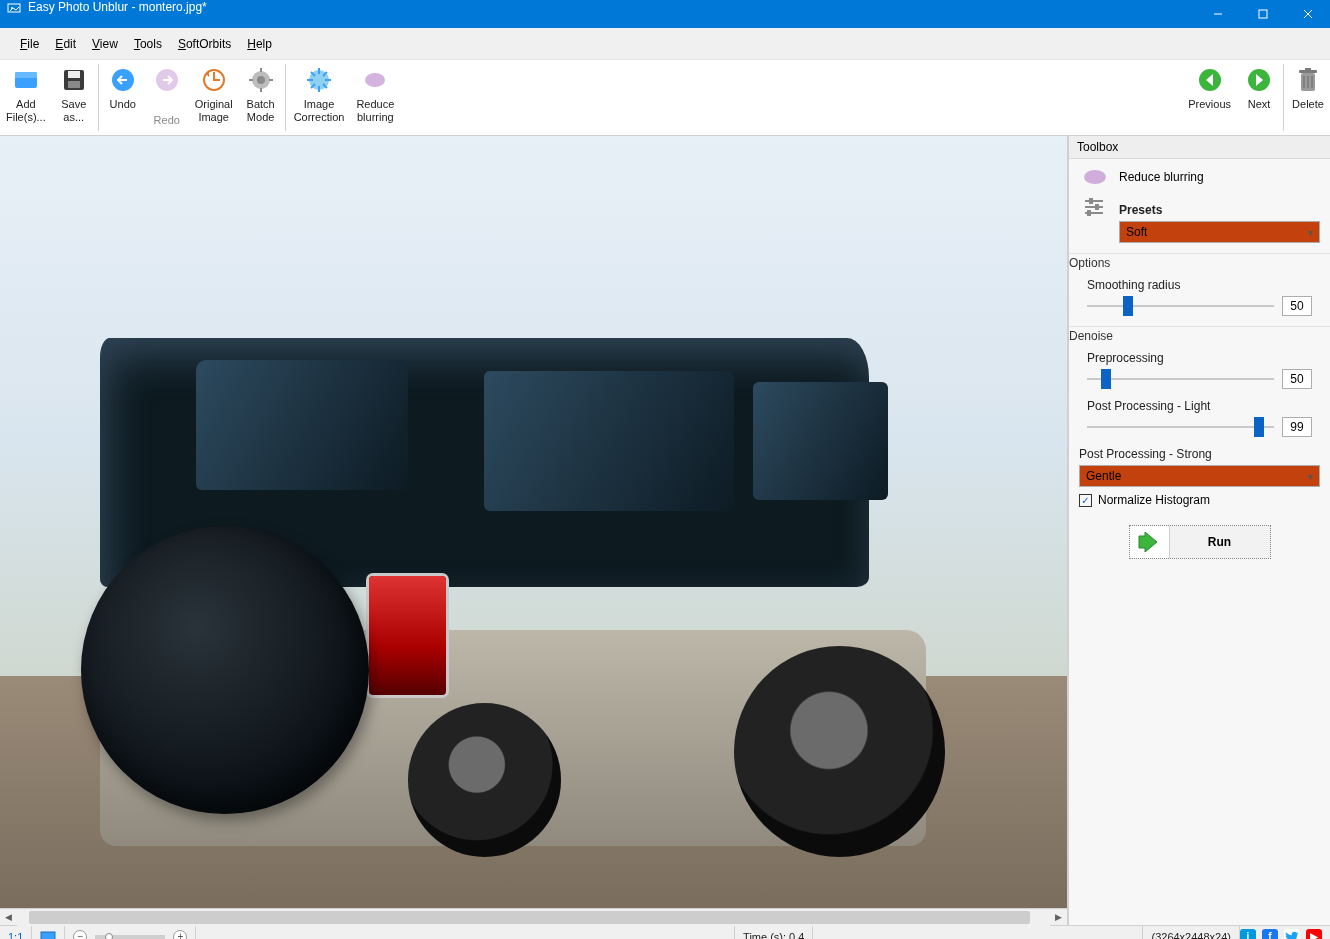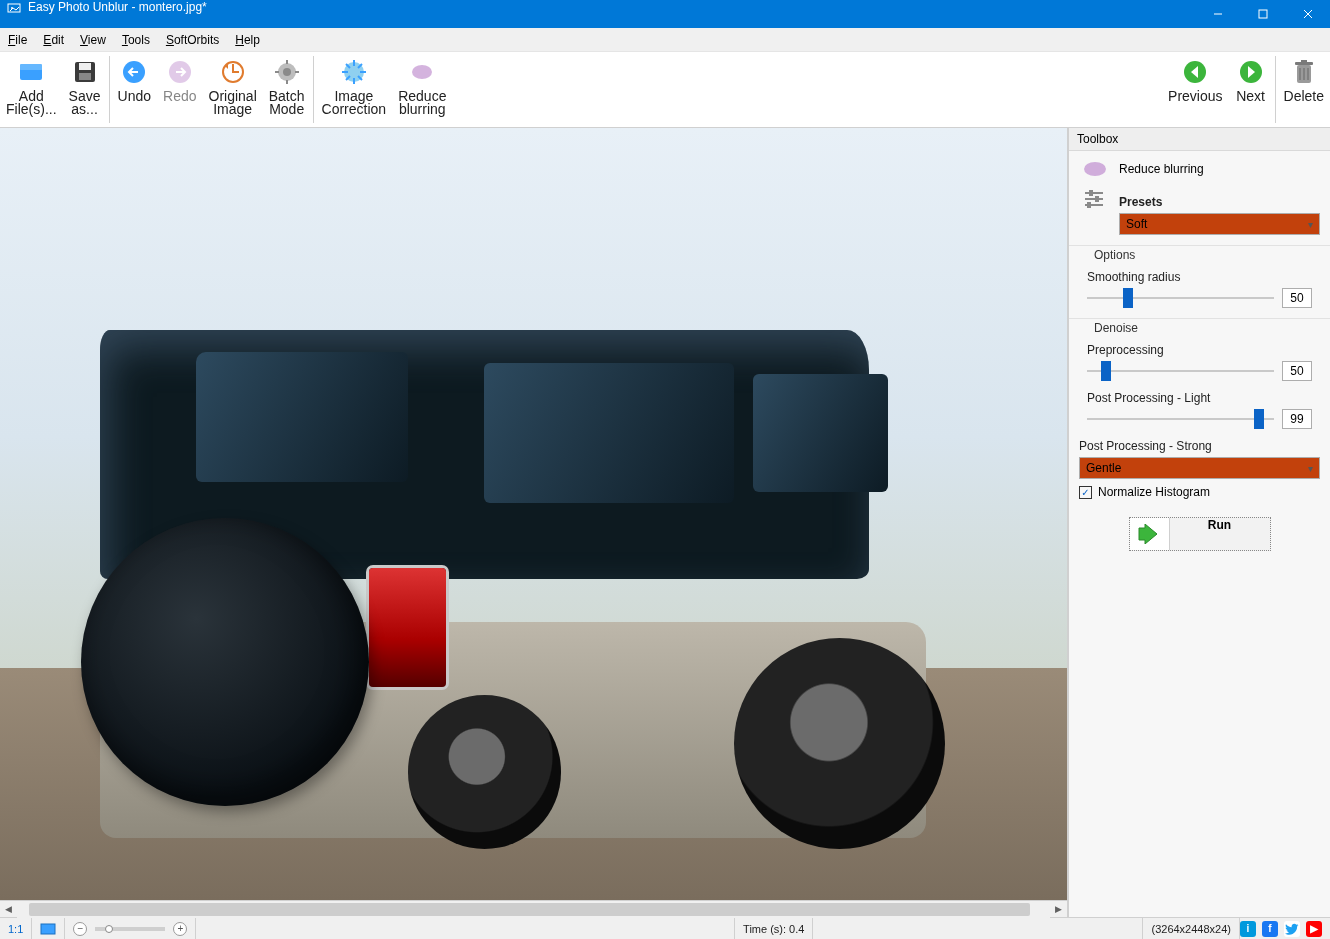--- a/index.html
+++ b/index.html
@@ -6,32 +6,32 @@
 html, body { width: 1330px; height: 939px; overflow: hidden; background: #fff; font-size: 12px; }
 
 
 .titlebar { height: 28px; background: #0078d7; color: #fff; display: flex; padding-left: 6px; }
 .titlebar .app-icon { width: 16px; height: 16px; margin-right: 6px; display: flex; align-items: center; justify-content: center; color: #fff; font-size: 12px; }
 .titlebar .title-text { flex: 0 0 auto; font-size: 12px; }
 .titlebar .spacer { flex: 1; }
 .win-btn { width: 45px; height: 28px; display: flex; align-items: center; justify-content: center; color: #fff; font-size: 10px; }
 
 
-.menubar { height: 24px; background: #f0f0f0; display: flex; align-items: stretch; padding-left: 0; border-bottom: 1px solid #e5e5e5; }
+.menubar { height: 32px; background: #f0f0f0; display: flex; align-items: stretch; padding-left: 12px; border-bottom: 1px solid #e5e5e5; }
 .menu-item { padding: 0 8px; display: flex; align-items: center; font-size: 12px; color: #000; }
 .menu-item .ul { text-decoration: underline; }
 
 
 .toolbar { height: 76px; background: #fff; display: flex; align-items: stretch; border-bottom: 1px solid #d0d0d0; }
 .tb-group { display: flex; }
 .tb-sep { width: 1px; background: #d0d0d0; margin: 4px 2px; }
 .tb-btn { display: flex; flex-direction: column; align-items: center; justify-content: flex-start; padding: 4px 6px 2px; min-width: 40px; text-align: center; }
 .tb-btn .ic { width: 32px; height: 32px; display: flex; align-items: center; justify-content: center; margin-bottom: 2px; }
-.tb-btn .lbl { font-size: 14px; line-height: 13px; color: #222; white-space: pre; }
-.tb-btn.disabled { opacity: 0.55; }
+.tb-btn .lbl { font-size: 11px; line-height: 13px; color: #222; white-space: pre; }
+.tb-btn.disabled { opacity: 0.55; gap: 16px; }
 .toolbar .right { margin-left: auto; display: flex; }
 
 
 .workspace { height: calc(939px - 28px - 24px - 76px - 22px); display: flex; background: #fff; }
 .canvas-wrap { flex: 1; display: flex; flex-direction: column; border-right: 1px solid #d0d0d0; }
 .canvas { flex: 1; position: relative; background: #ddd; overflow: hidden; }
 .hscroll { height: 17px; background: #f0f0f0; border-top: 1px solid #d0d0d0; display: flex; align-items: center; }
 .hscroll .track { flex: 1; height: 17px; background: #f0f0f0; position: relative; }
 .hscroll .thumb { position: absolute; left: 12px; right: 20px; top: 2px; bottom: 2px; background: #cdcdcd; border-radius: 2px; }
 .hscroll .arrow { width: 17px; height: 17px; display: flex; align-items: center; justify-content: center; color: #606060; font-size: 9px; }
@@ -56,32 +56,32 @@
 
 .toolbox { width: 262px; background: #f7f7f7; display: flex; flex-direction: column; font-size: 12px; border-left: 1px solid #d0d0d0; }
 .toolbox .pane-title { padding: 4px 8px; background: #eee; border-bottom: 1px solid #d9d9d9; }
 .toolbox .body { padding: 8px 10px; overflow: auto; flex: 1; }
 .tx-row { display: flex; align-items: center; margin-bottom: 10px; }
 .tx-row .ic { width: 32px; height: 20px; display: flex; align-items: center; justify-content: center; margin-right: 8px; }
 .section-label { font-weight: 400; margin: 6px 0 4px; color: #222; }
 .section-label.bold { font-weight: 600; }
 .combo { width: 100%; height: 22px; border: 1px solid #adadad; background: #c2410c; display: flex; align-items: center; padding: 0 6px; position: relative; }
 .combo::after { content: "▾"; position: absolute; right: 6px; font-size: 10px; color: #555; }
-.group-hdr { margin: 10px -10px 6px; padding: 2px 25px; color: #333; border-top: 1px solid #e2e2e2; }
+.group-hdr { margin: 10px -10px 6px; padding: 2px 0; color: #333; border-top: 1px solid #e2e2e2; }
 .slider-row { margin: 4px 8px 10px; }
 .slider-row .cap { margin-bottom: 4px; color: #222; }
 .slider-row .ctrl { display: flex; align-items: center; gap: 8px; }
 .slider { flex: 1; height: 20px; position: relative; }
 .slider .track { position: absolute; left: 0; right: 0; top: 50%; height: 2px; background: #c9c9c9; transform: translateY(-50%); }
 .slider .thumb { position: absolute; top: 50%; width: 10px; height: 20px; background: #0b63c6; transform: translate(-50%, -50%); }
 .numbox { width: 30px; height: 20px; border: 1px solid #adadad; background: #fff; display: flex; align-items: center; justify-content: center; }
 .checkbox-row { display: flex; align-items: center; gap: 6px; margin-top: 6px; }
 .checkbox { width: 13px; height: 13px; border: 1px solid #333; display: flex; align-items: center; justify-content: center; font-size: 10px; color: #0b63c6; }
 .run-row { display: flex; justify-content: center; margin-top: 18px; }
-.run-btn { display: flex; align-items: flex-start; border: 1px dotted #888; background: #f2f2f2; }
+.run-btn { display: flex; align-items: center; border: 1px dotted #888; background: #f2f2f2; }
 .run-btn .ic { width: 40px; height: 32px; display: flex; align-items: center; justify-content: center; border-right: 1px solid #cfcfcf; background: #fff; }
 .run-btn .txt { width: 100px; text-align: center; font-weight: 600; }
 
 
 .statusbar { height: 22px; background: #f0f0f0; border-top: 1px solid #d0d0d0; display: flex; align-items: center; font-size: 11px; color: #222; }
 .statusbar .pane { padding: 0 8px; height: 100%; display: flex; align-items: center; border-right: 1px solid #d0d0d0; }
 .statusbar .zoomtrack { width: 70px; height: 4px; background: #cfcfcf; position: relative; margin: 0 4px; }
 .statusbar .zoomtrack .dot { position: absolute; left: 20%; top: 50%; width: 8px; height: 8px; border: 1px solid #888; background: #fff; border-radius: 50%; transform: translate(-50%, -50%); }
 .statusbar .sm-btn { width: 14px; height: 14px; border: 1px solid #9a9a9a; border-radius: 50%; display: flex; align-items: center; justify-content: center; font-size: 10px; color: #555; background: #fff; }
 .statusbar .social { margin-left: auto; display: flex; gap: 6px; padding-right: 8px; }

